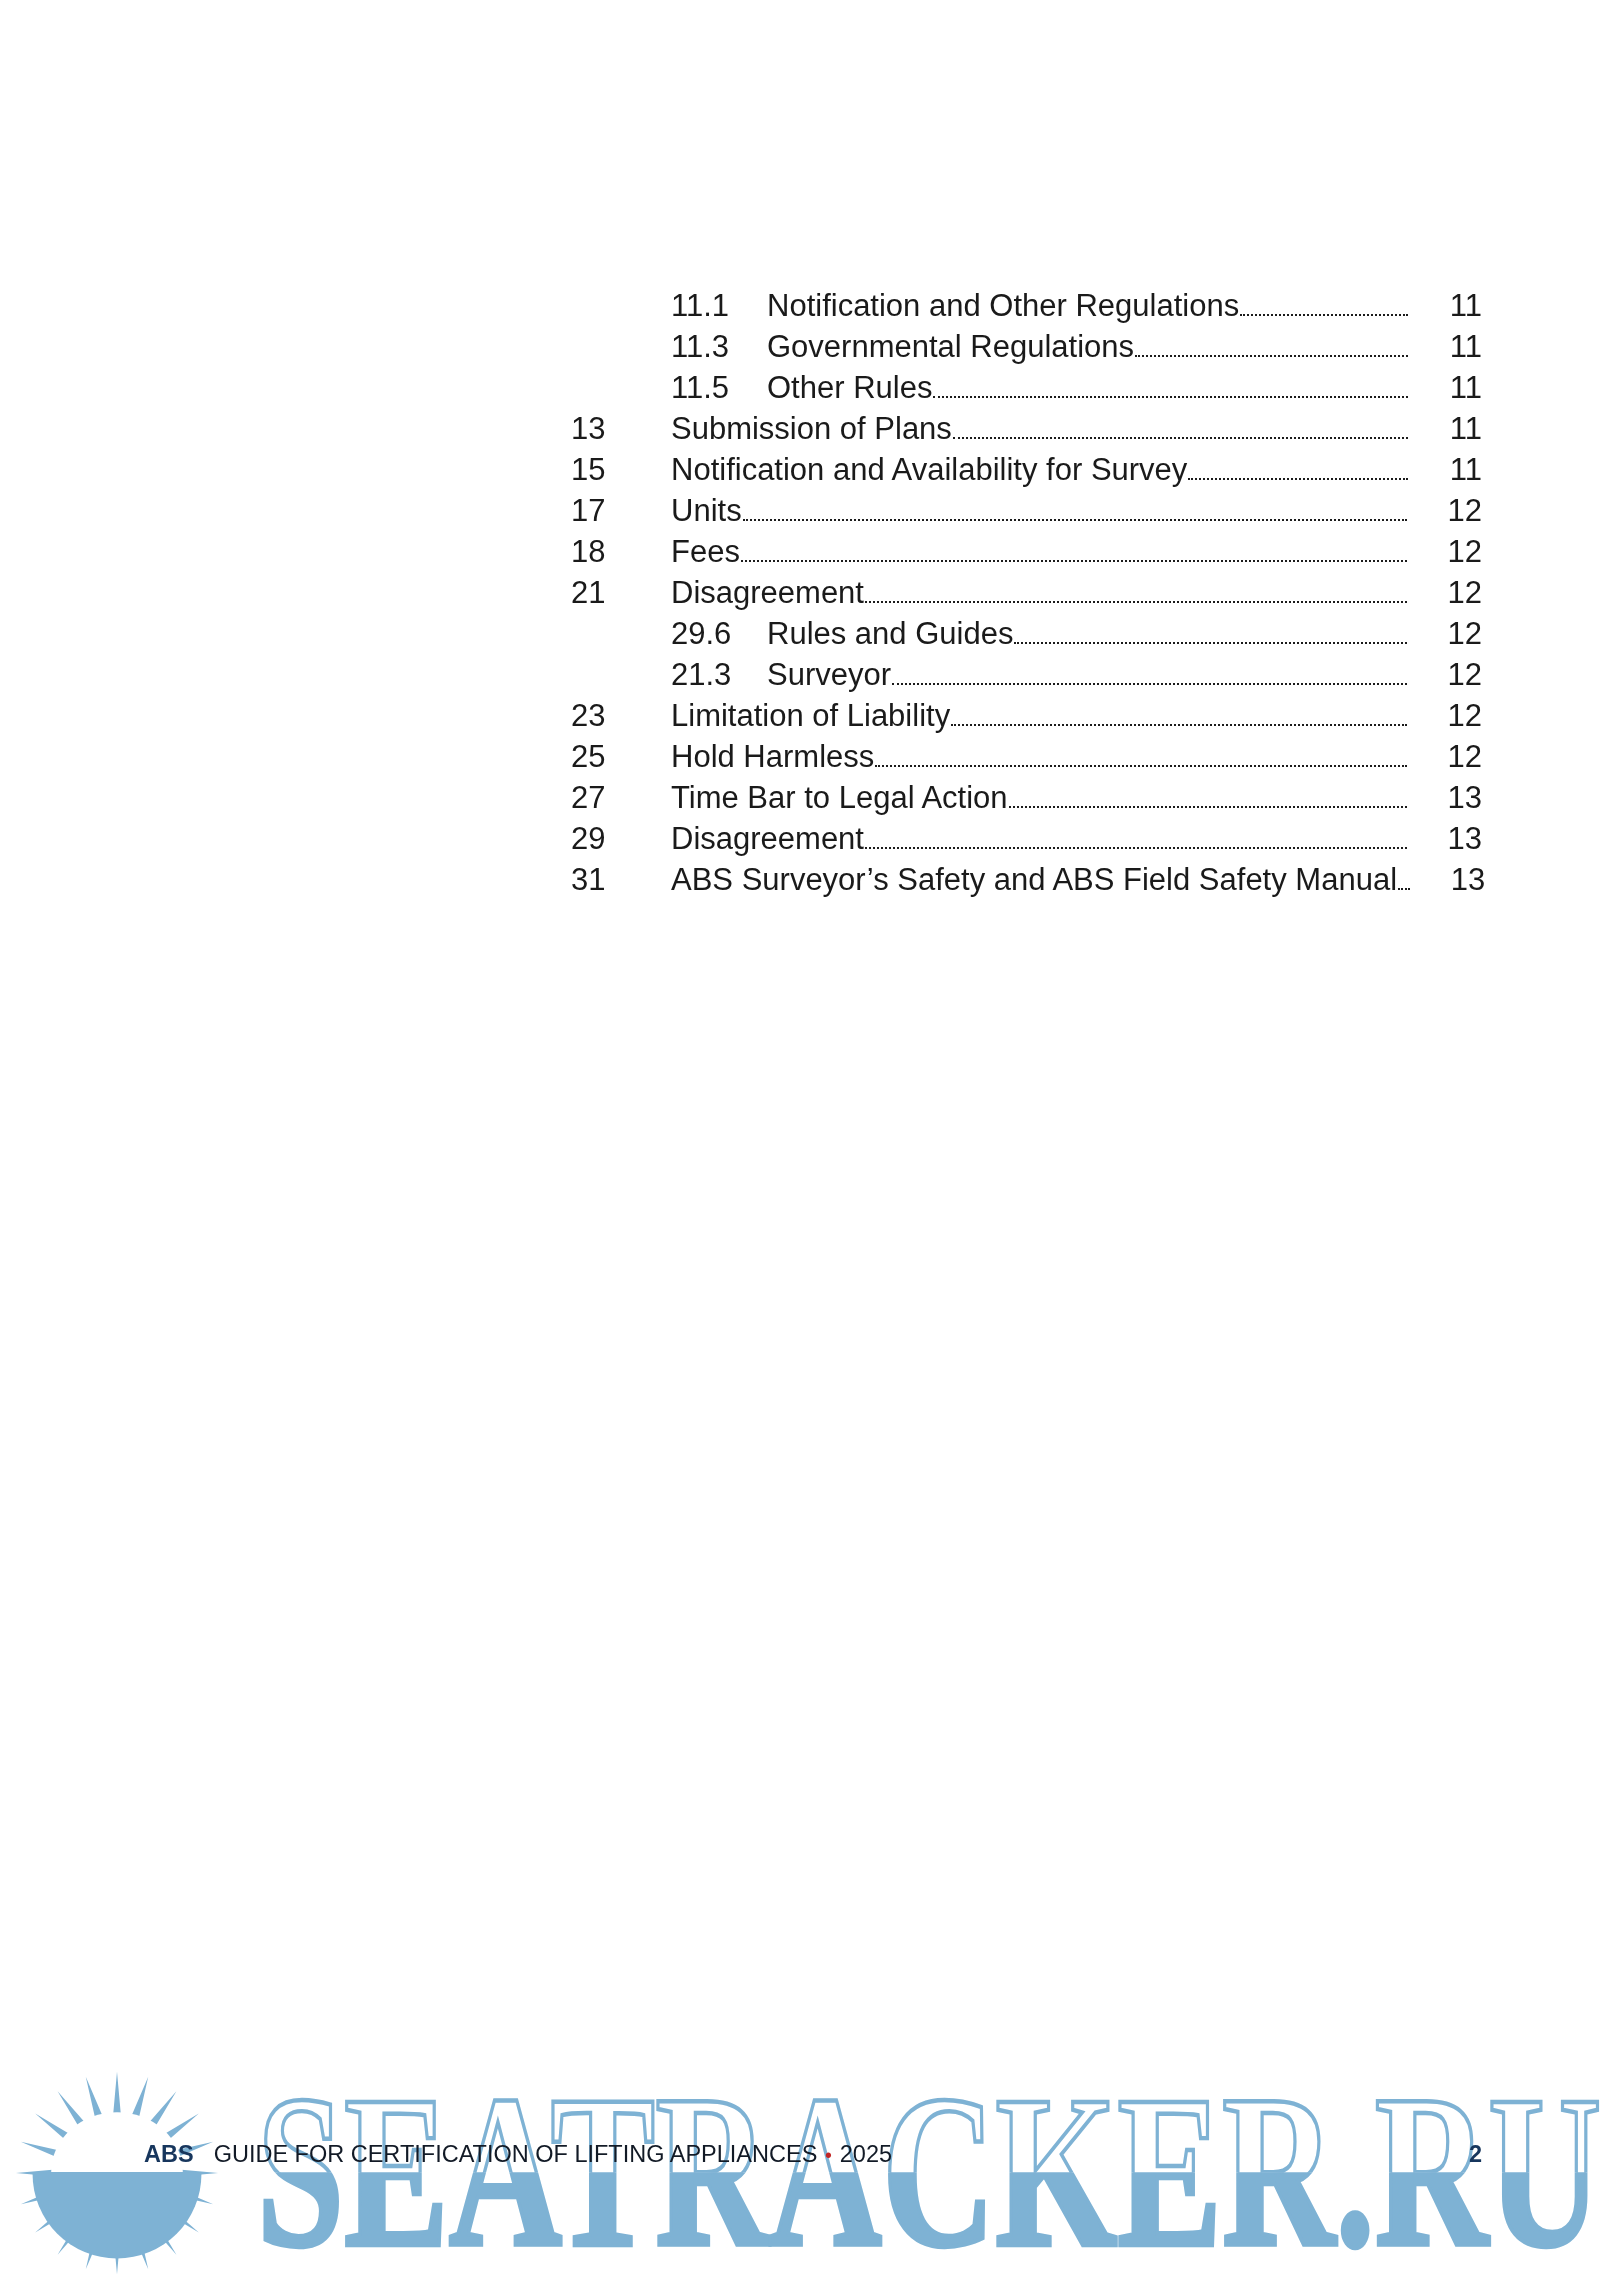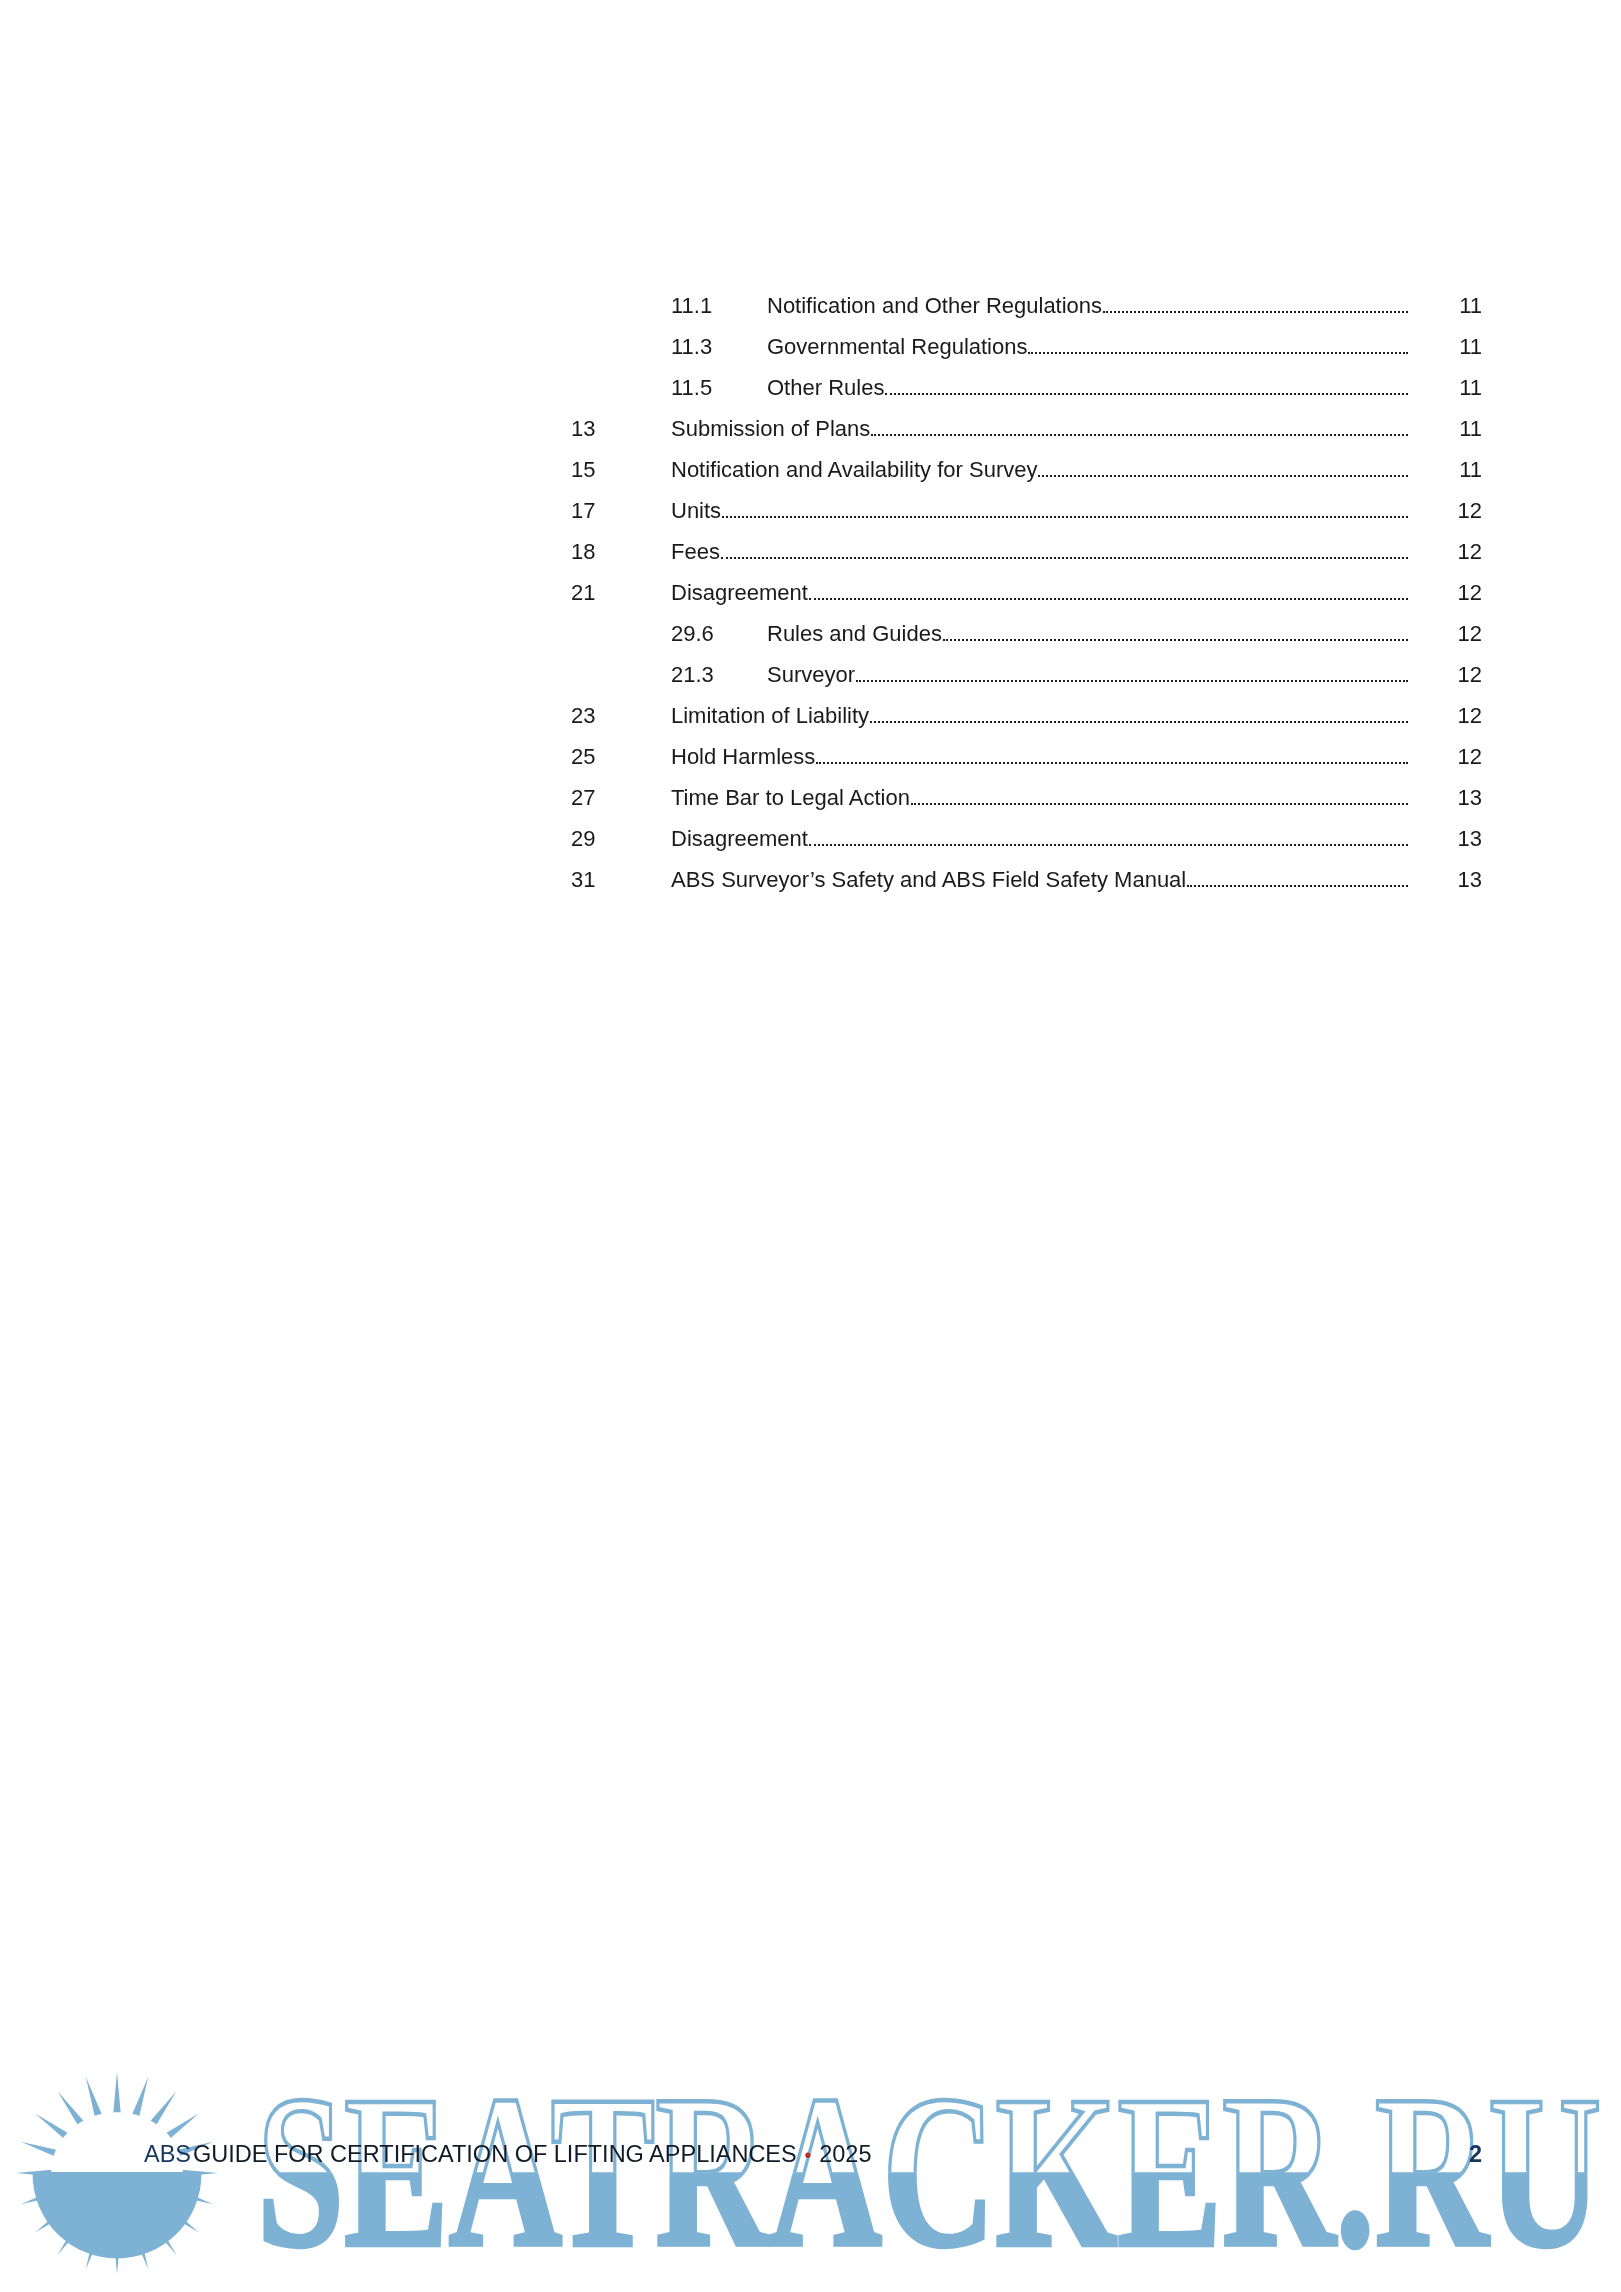--- a/index.html
+++ b/index.html
@@ -15,21 +15,21 @@
   
   .toc{
     position:absolute;
     left:571px;top:285px;
     width:911px;
   }
   .toc-row{
     display:flex;
     align-items:baseline;
     height:41px;
-    font-size:22px;
+    font-size:31px;
     line-height:41px;
     white-space:nowrap;
   }
   .toc-row .num{
     flex:0 0 auto;
     width:100px;
   }
   .toc-row.sub{padding-left:100px;}
   .toc-row.sub .num{width:96px;}
   .toc-row .title{flex:0 1 auto;}
@@ -66,23 +66,23 @@
   .footer{
     position:absolute;
     left:144px;top:2141px;
     z-index:5;
     font-size:23.5px;
     line-height:27.4px;
     white-space:nowrap;
     color:#121a26;
   }
   .footer .brand{
-    font-weight:normal;
+    font-weight:bold;
     color:#17365d;
-    margin-right:2px;
+    margin-right:20px;
   }
   .footer .bullet{
     color:#c22626;
     margin:0 7.8px;
     font-size:19.6px;
   }
   .footer-page{
     position:absolute;
     right:139px;top:2141px;
     z-index:5;

